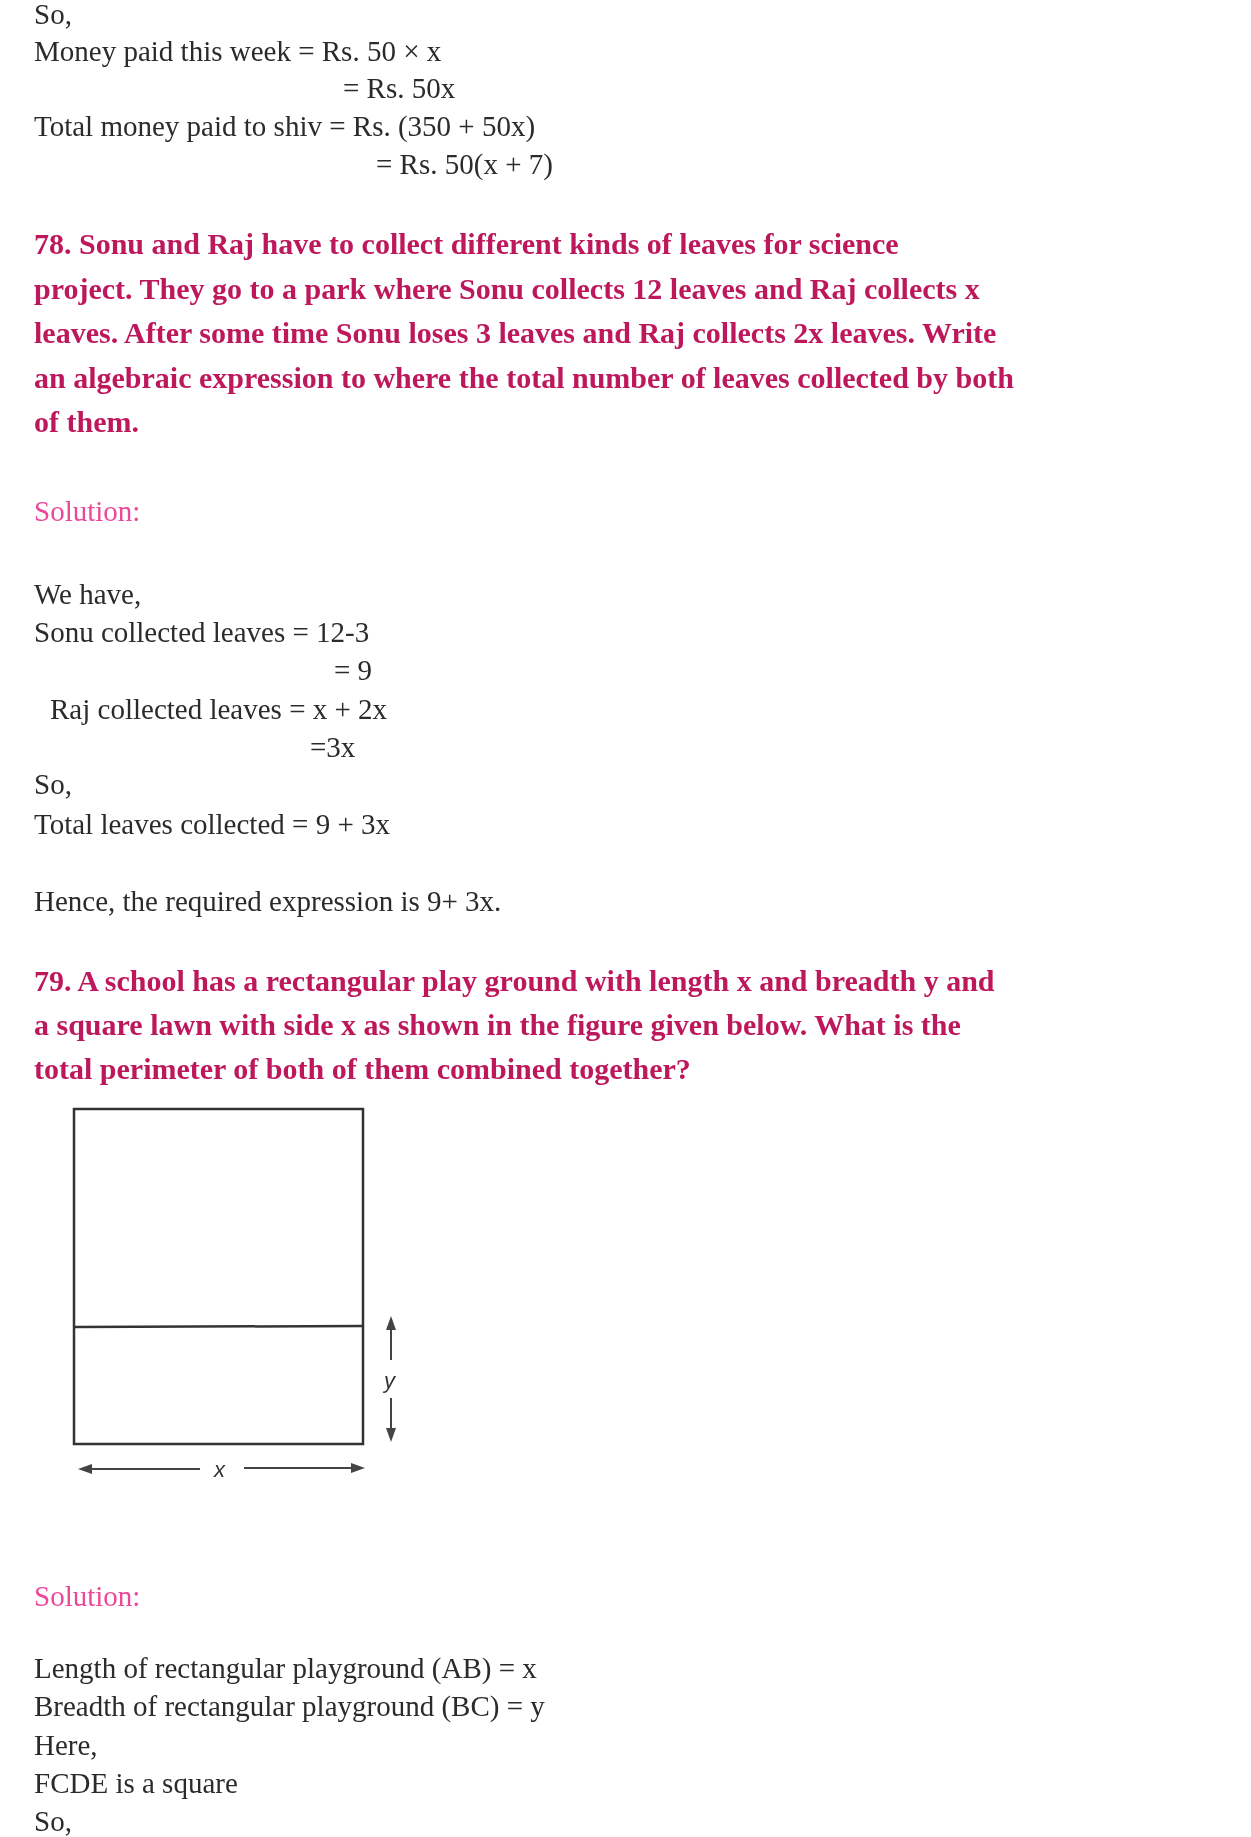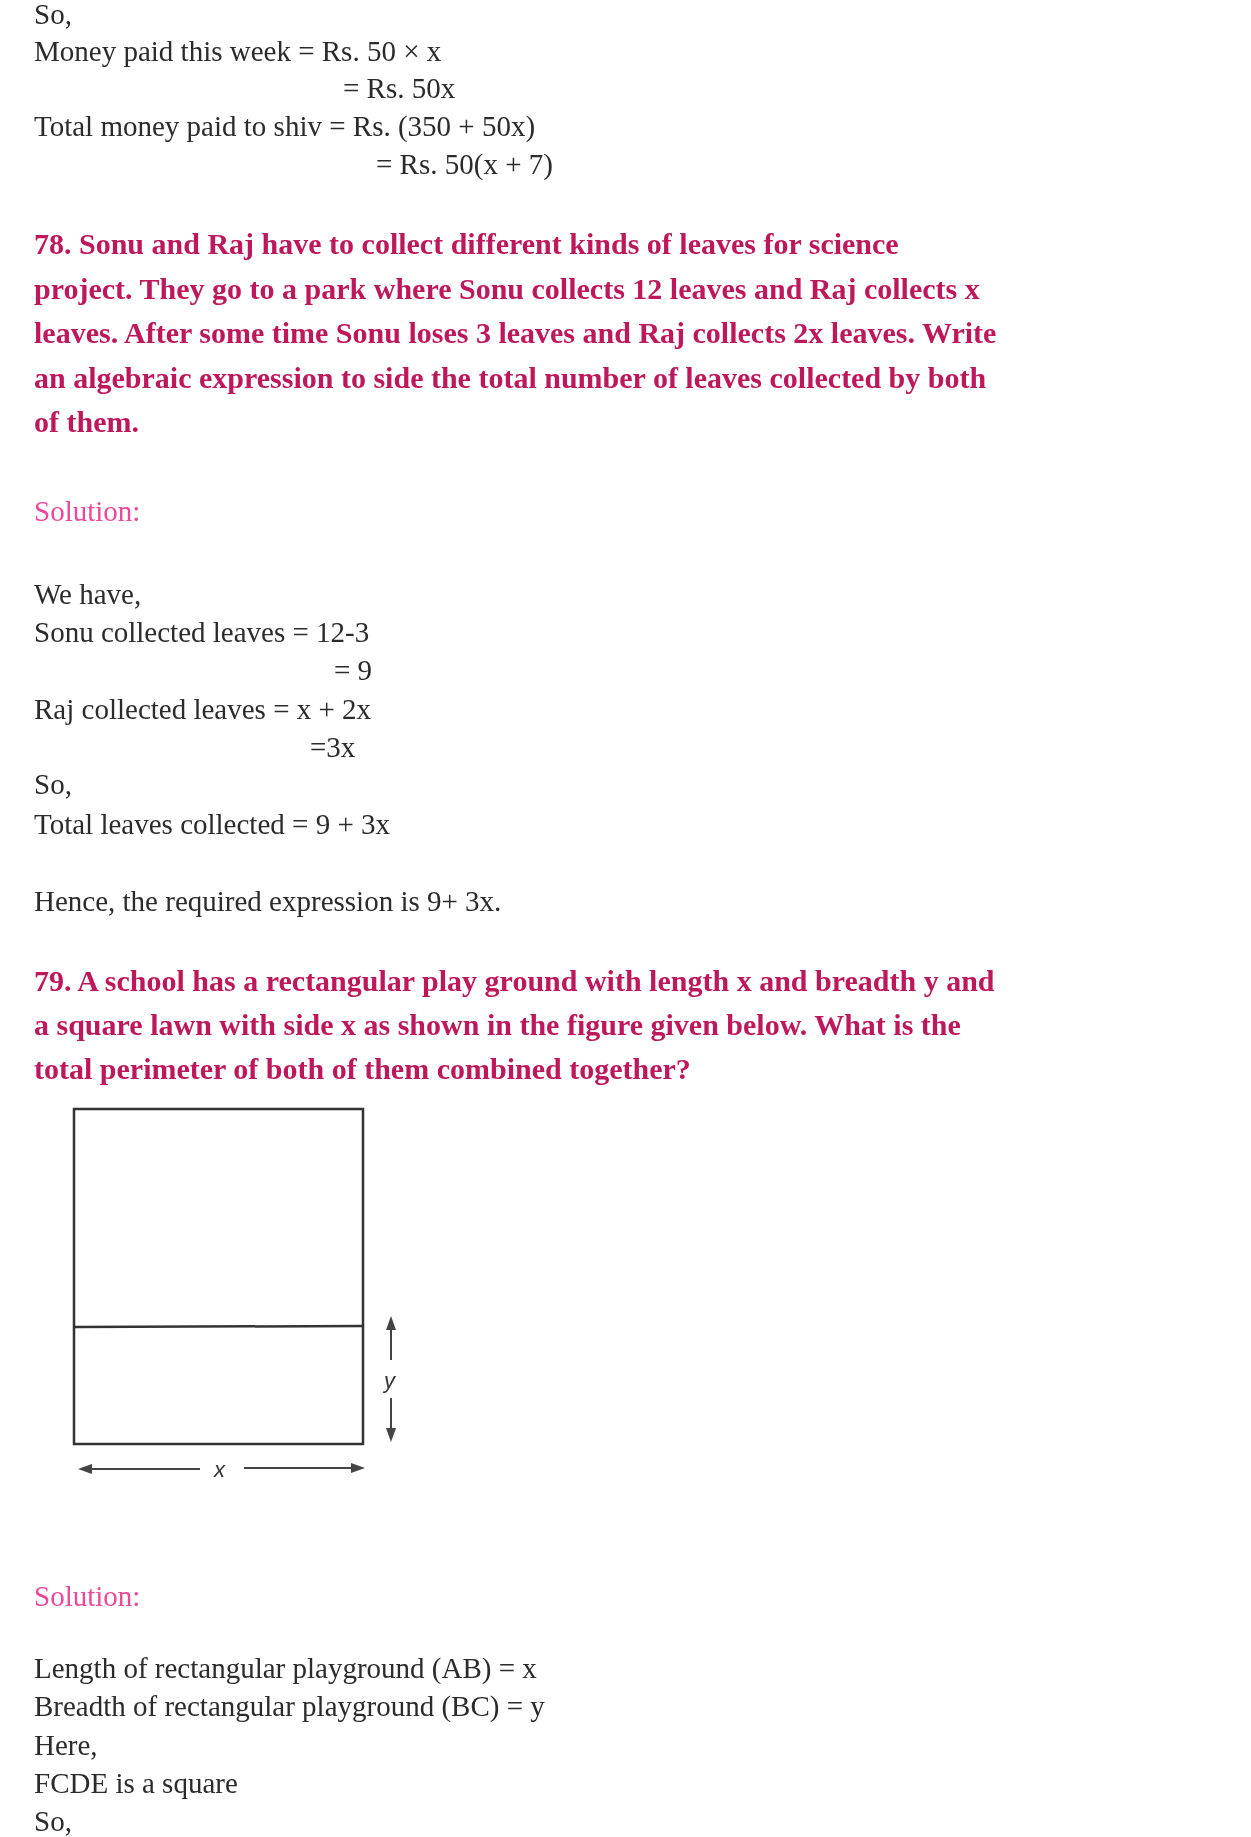--- a/index.html
+++ b/index.html
@@ -62,31 +62,31 @@
   <div class="ln reg" style="top:37px;left:0px;">Money paid this week = Rs. 50 × x</div>
   <div class="ln reg" style="top:74px;left:309px;">= Rs. 50x</div>
   <div class="ln reg" style="top:112px;left:0px;">Total money paid to shiv = Rs. (350 + 50x)</div>
   <div class="ln reg" style="top:150px;left:342px;">= Rs. 50(x + 7)</div>
 </div>
 
 <div>
   <div class="ln q" style="top:229px;transform:scaleX(1.0);">78. Sonu and Raj have to collect different kinds of leaves for science</div>
   <div class="ln q" style="top:274px;">project. They go to a park where Sonu collects 12 leaves and Raj collects x</div>
   <div class="ln q" style="top:318px;">leaves. After some time Sonu loses 3 leaves and Raj collects 2x leaves. Write</div>
-  <div class="ln q" style="top:363px;">an algebraic expression to side the total number of leaves collected by both</div>
+  <div class="ln q" style="top:363px;">an algebraic expression to where the total number of leaves collected by both</div>
   <div class="ln q" style="top:407px;">of them.</div>
 </div>
 
 <div class="ln sol" style="top:497px;">Solution:</div>
 
 <div>
   <div class="ln reg" style="top:580px;left:0px;">We have,</div>
   <div class="ln reg" style="top:618px;left:0px;">Sonu collected leaves = 12-3</div>
   <div class="ln reg" style="top:656px;left:300px;">= 9</div>
-  <div class="ln reg" style="top:695px;left:0px;">Raj collected leaves = x + 2x</div>
+  <div class="ln reg" style="top:695px;left:16px;">Raj collected leaves = x + 2x</div>
   <div class="ln reg" style="top:733px;left:276px;">=3x</div>
   <div class="ln reg" style="top:770px;left:0px;">So,</div>
   <div class="ln reg" style="top:810px;left:0px;">Total leaves collected = 9 + 3x</div>
   <div class="ln reg" style="top:887px;left:0px;">Hence, the required expression is 9+ 3x.</div>
 </div>
 
 <div>
   <div class="ln q" style="top:966px;">79. A school has a rectangular play ground with length x and breadth y and</div>
   <div class="ln q" style="top:1010px;">a square lawn with side x as shown in the figure given below. What is the</div>
   <div class="ln q" style="top:1054px;">total perimeter of both of them combined together?</div>

